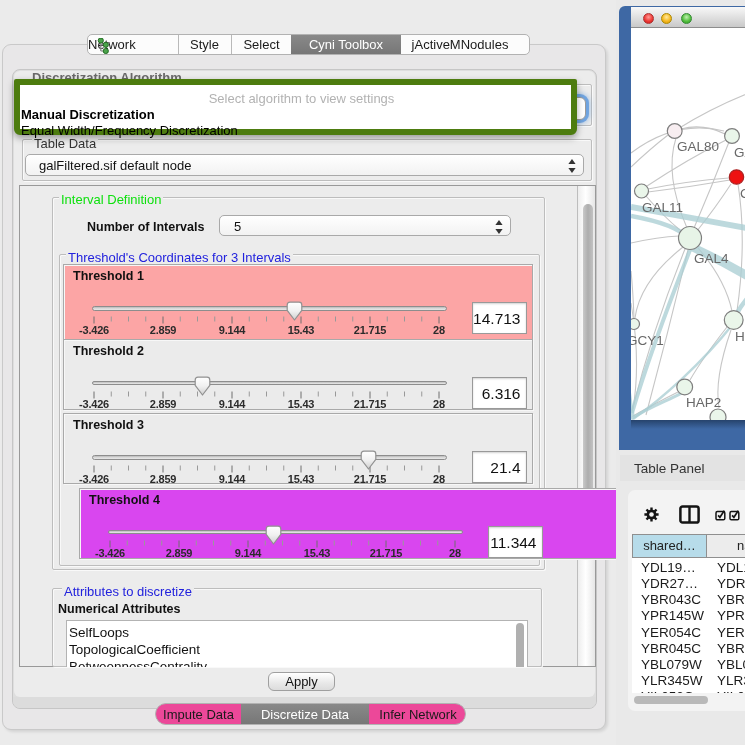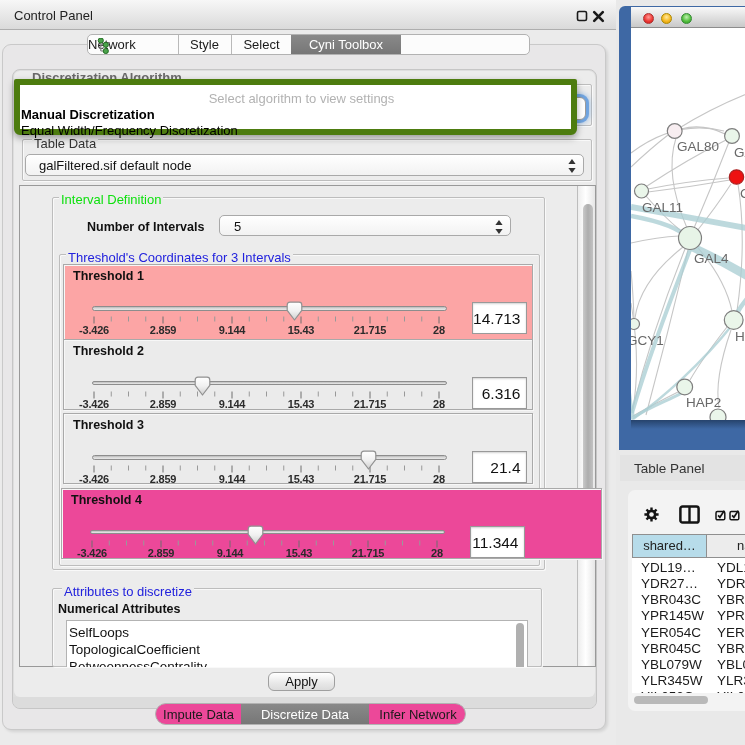--- a/index.html
+++ b/index.html
@@ -11,29 +11,20 @@
 <linearGradient id="thg" x1="0" y1="0" x2="0" y2="1">
         <stop offset="0" stop-color="#ffffff"></stop>
         <stop offset="0.5" stop-color="#f0f0f0"></stop>
         <stop offset="1" stop-color="#cfcfcf"></stop>
       </linearGradient>
 </defs>
   </svg>
 
 <div class="abs" style="left:0;top:0;width:616px;height:745px;background:#ebebeb">
 
-  <div class="abs" style="left:0;top:0;width:616px;height:30px;background:linear-gradient(#f7f7f7,#dadada);border-bottom:1px solid #aeaeae">
-    <div class="abs" style="left:14px;top:8px;font-size:13px;color:#222">Control Panel</div>
-    <svg class="abs" style="left:576px;top:10px" width="12" height="12">
-        <rect x="1.5" y="1.5" width="9" height="9" rx="1.5" fill="none" stroke="#1a1a1a" stroke-width="1.6"></rect>
-      </svg>
-    <svg class="abs" style="left:592px;top:10px" width="13" height="13">
-        <path d="M2.2,2.2 L10.8,10.8 M10.8,2.2 L2.2,10.8" stroke="#1a1a1a" stroke-width="2.6" stroke-linecap="round"></path>
-      </svg>
-  </div>
 
   <div class="abs" style="left:2px;top:44px;width:604px;height:686px;background:#e8e7e8;border:1px solid #c9c9c9;border-radius:9px;box-shadow:2px 2px 3px rgba(0,0,0,0.10)"></div>
 
   <div class="abs" style="left:12px;top:69px;width:585px;height:640px;background:#dedede;border:1px solid #c6c6c6;border-radius:8px"></div>
   <div class="abs" style="left:14px;top:71px;width:581px;height:626px;background:#ececec;border-radius:6px"></div>
 
   <div style="position:absolute;left:22px;top:84px;width:570px;height:42px;border:1px solid #bdbdbd;box-shadow:inset 1px 1px 0 #f9f9f9,1px 1px 0 #f9f9f9;border-radius:2px"></div>
   <div class="abs" style="left:32px;top:69.5px;font-size:13px;font-weight:bold;color:#6a6a6a">Discretization Algorithm</div>
   <div class="abs" style="left:30px;top:97px;width:556px;height:23px;background:#fff;border:1px solid #9a9a9a;border-radius:6px;box-shadow:0 0 0 3px rgba(88,150,220,0.75), 0 0 5px 4px rgba(88,150,220,0.45)"></div>
 
@@ -115,21 +106,21 @@
       <span style="position:absolute;top:58.5px;left:99px;transform:translateX(-50%);font-size:11px;font-weight:bold;color:#2b2b2b;letter-spacing:-0.2px">2.859</span>
       <span style="position:absolute;top:58.5px;left:168px;transform:translateX(-50%);font-size:11px;font-weight:bold;color:#2b2b2b;letter-spacing:-0.2px">9.144</span>
       <span style="position:absolute;top:58.5px;left:237px;transform:translateX(-50%);font-size:11px;font-weight:bold;color:#2b2b2b;letter-spacing:-0.2px">15.43</span>
       <span style="position:absolute;top:58.5px;left:306px;transform:translateX(-50%);font-size:11px;font-weight:bold;color:#2b2b2b;letter-spacing:-0.2px">21.715</span>
       <span style="position:absolute;top:58.5px;left:375px;transform:translateX(-50%);font-size:11px;font-weight:bold;color:#2b2b2b;letter-spacing:-0.2px">28</span>
   <svg style="position:absolute;left:295.5px;top:36px;width:17px;height:20px;overflow:visible" viewBox="0 0 17 20">
 <path d="M1.2,4 Q1.2,1.2 4,1.2 L13,1.2 Q15.8,1.2 15.8,4 L15.8,9.3 L8.5,19 L1.2,9.3 Z" fill="url(#thg)" stroke="#919191" stroke-width="1.2" stroke-linejoin="round"></path>
 </svg>
   <div style="position:absolute;left:407.5px;top:37px;width:55px;height:32px;background:#fff;border:1px solid #999;box-shadow:inset 0 1px 2px rgba(0,0,0,0.18);font-size:15.5px;color:#111;text-align:right;line-height:31px;padding-right:5px">21.4</div>
 </div>
-    <div style="position:absolute;left:61px;top:487.5px;width:541px;height:71px;background:#ec4899;border:1px solid #a9a9a9;box-shadow:inset 1px 1px 0 #f7f7f7, 1px 1px 0 #f7f7f7">
+    <div style="position:absolute;left:79px;top:487.5px;width:541px;height:71px;background:#d946ef;border:1px solid #a9a9a9;box-shadow:inset 1px 1px 0 #f7f7f7, 1px 1px 0 #f7f7f7">
   <div style="position:absolute;left:9px;top:4px;font-size:12.5px;font-weight:bold;color:#111">Threshold 4</div>
   <div style="position:absolute;left:27.5px;top:41px;width:355px;height:4.5px;border:1px solid #8d8d8d;border-radius:3px;background:linear-gradient(#b9b9b9,#dcdcdc 55%,#e6e6e6)"></div>
   <svg style="position:absolute;left:0;top:0;width:470px;height:71px" viewBox="0 0 470 71">
         <path d="M30.00,51.5 v7 M99.00,51.5 v7 M168.00,51.5 v7 M237.00,51.5 v7 M306.00,51.5 v7 M375.00,51.5 v7 " stroke="#6f6f6f" stroke-width="1" fill="none"></path>
         <path d="M47.25,51.5 v5 M64.50,51.5 v5 M81.75,51.5 v5 M116.25,51.5 v5 M133.50,51.5 v5 M150.75,51.5 v5 M185.25,51.5 v5 M202.50,51.5 v5 M219.75,51.5 v5 M254.25,51.5 v5 M271.50,51.5 v5 M288.75,51.5 v5 M323.25,51.5 v5 M340.50,51.5 v5 M357.75,51.5 v5 " stroke="#999999" stroke-width="1" fill="none"></path>
       </svg>
   <span style="position:absolute;top:58.5px;left:30px;transform:translateX(-50%);font-size:11px;font-weight:bold;color:#2b2b2b;letter-spacing:-0.2px">-3.426</span>
       <span style="position:absolute;top:58.5px;left:99px;transform:translateX(-50%);font-size:11px;font-weight:bold;color:#2b2b2b;letter-spacing:-0.2px">2.859</span>
       <span style="position:absolute;top:58.5px;left:168px;transform:translateX(-50%);font-size:11px;font-weight:bold;color:#2b2b2b;letter-spacing:-0.2px">9.144</span>
       <span style="position:absolute;top:58.5px;left:237px;transform:translateX(-50%);font-size:11px;font-weight:bold;color:#2b2b2b;letter-spacing:-0.2px">15.43</span>
@@ -161,20 +152,21 @@
       <path d="M3.8,2.5 L3.8,13 M3.8,6.8 L8.7,6.8 M3.8,13 L8.7,13" stroke="#7f7f7f" stroke-width="1.2" fill="none"></path>
       <circle cx="3.8" cy="2.5" r="2.6" fill="#4aa34a" stroke="#1e651e" stroke-width="0.9"></circle>
       <circle cx="8.8" cy="6.8" r="2.6" fill="#4aa34a" stroke="#1e651e" stroke-width="0.9"></circle>
       <circle cx="8.8" cy="13" r="2.6" fill="#4aa34a" stroke="#1e651e" stroke-width="0.9"></circle>
     </svg>
     <div class="abs" style="left:90px;top:0;width:1px;height:21.5px;background:#b9b9b9"></div>
     <div class="abs" style="left:90px;top:0;width:53px;height:21.5px;line-height:20px;text-align:center">Style</div>
     <div class="abs" style="left:143px;top:0;width:1px;height:21.5px;background:#b9b9b9"></div>
     <div class="abs" style="left:144px;top:0;width:59px;height:21.5px;line-height:20px;text-align:center">Select</div>
     <div class="abs" style="left:203px;top:0;width:110px;height:21.5px;line-height:20px;text-align:center;background:linear-gradient(#898989,#757575);color:#fff">Cyni Toolbox</div>
+    <div class="abs" style="left:313px;top:0;width:130px;height:21.5px;line-height:20px;text-align:center;padding-right:12px">jActiveMNodules</div>
   </div>
 
   <div class="abs" style="left:155px;top:703px;width:311px;height:22px;background:#ec4899;border:1px solid #b2b2b2;border-radius:11px;overflow:hidden;font-size:13px;color:#1a1a1a">
     <div class="abs" style="left:0;top:0;width:85px;height:22px;line-height:21px;text-align:center">Impute Data</div>
     <div class="abs" style="left:85px;top:0;width:128px;height:22px;line-height:21px;text-align:center;background:linear-gradient(#898989,#757575);color:#fff">Discretize Data</div>
     <div class="abs" style="left:213px;top:0;width:98px;height:22px;line-height:21px;text-align:center">Infer Network</div>
   </div>
 
   <div class="abs" style="left:14px;top:79px;width:563px;height:56px;background:#fff;border:6px solid #4d7c0f;border-radius:2px 2px 6px 6px;box-shadow:0 3px 7px rgba(0,0,0,0.35);z-index:5">
     <div class="abs" style="left:0;top:6px;width:563px;text-align:center;font-size:13px;color:#b2b2b2">Select algorithm to view settings</div>

